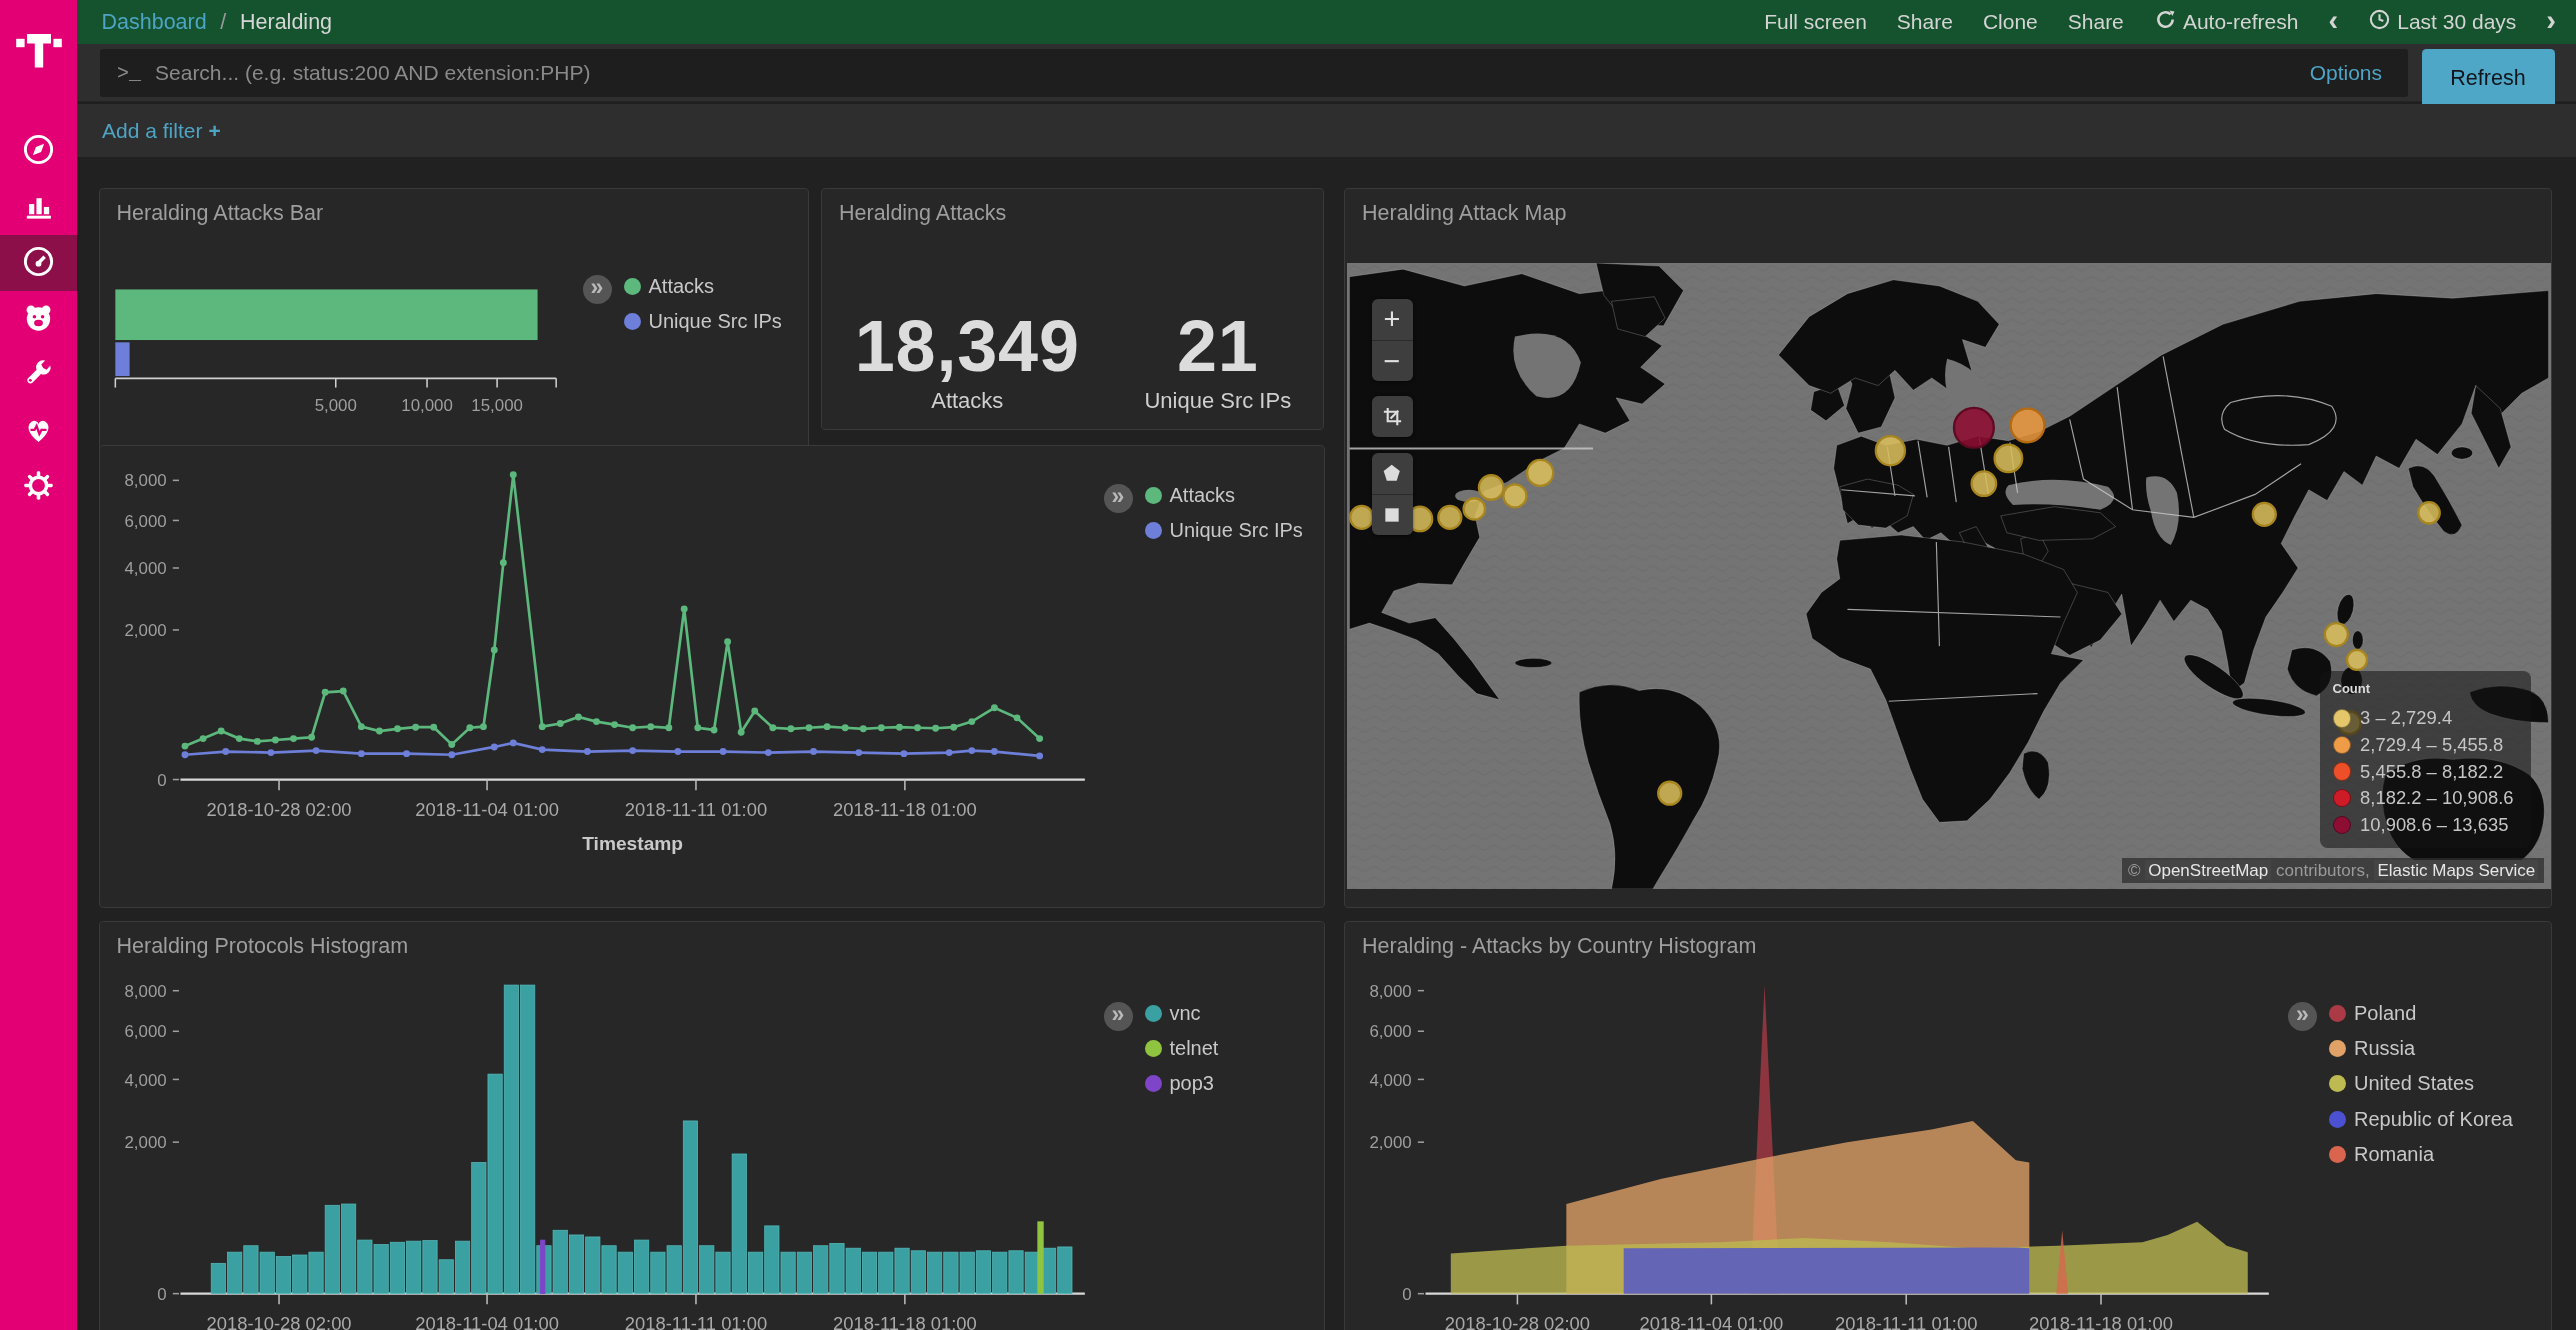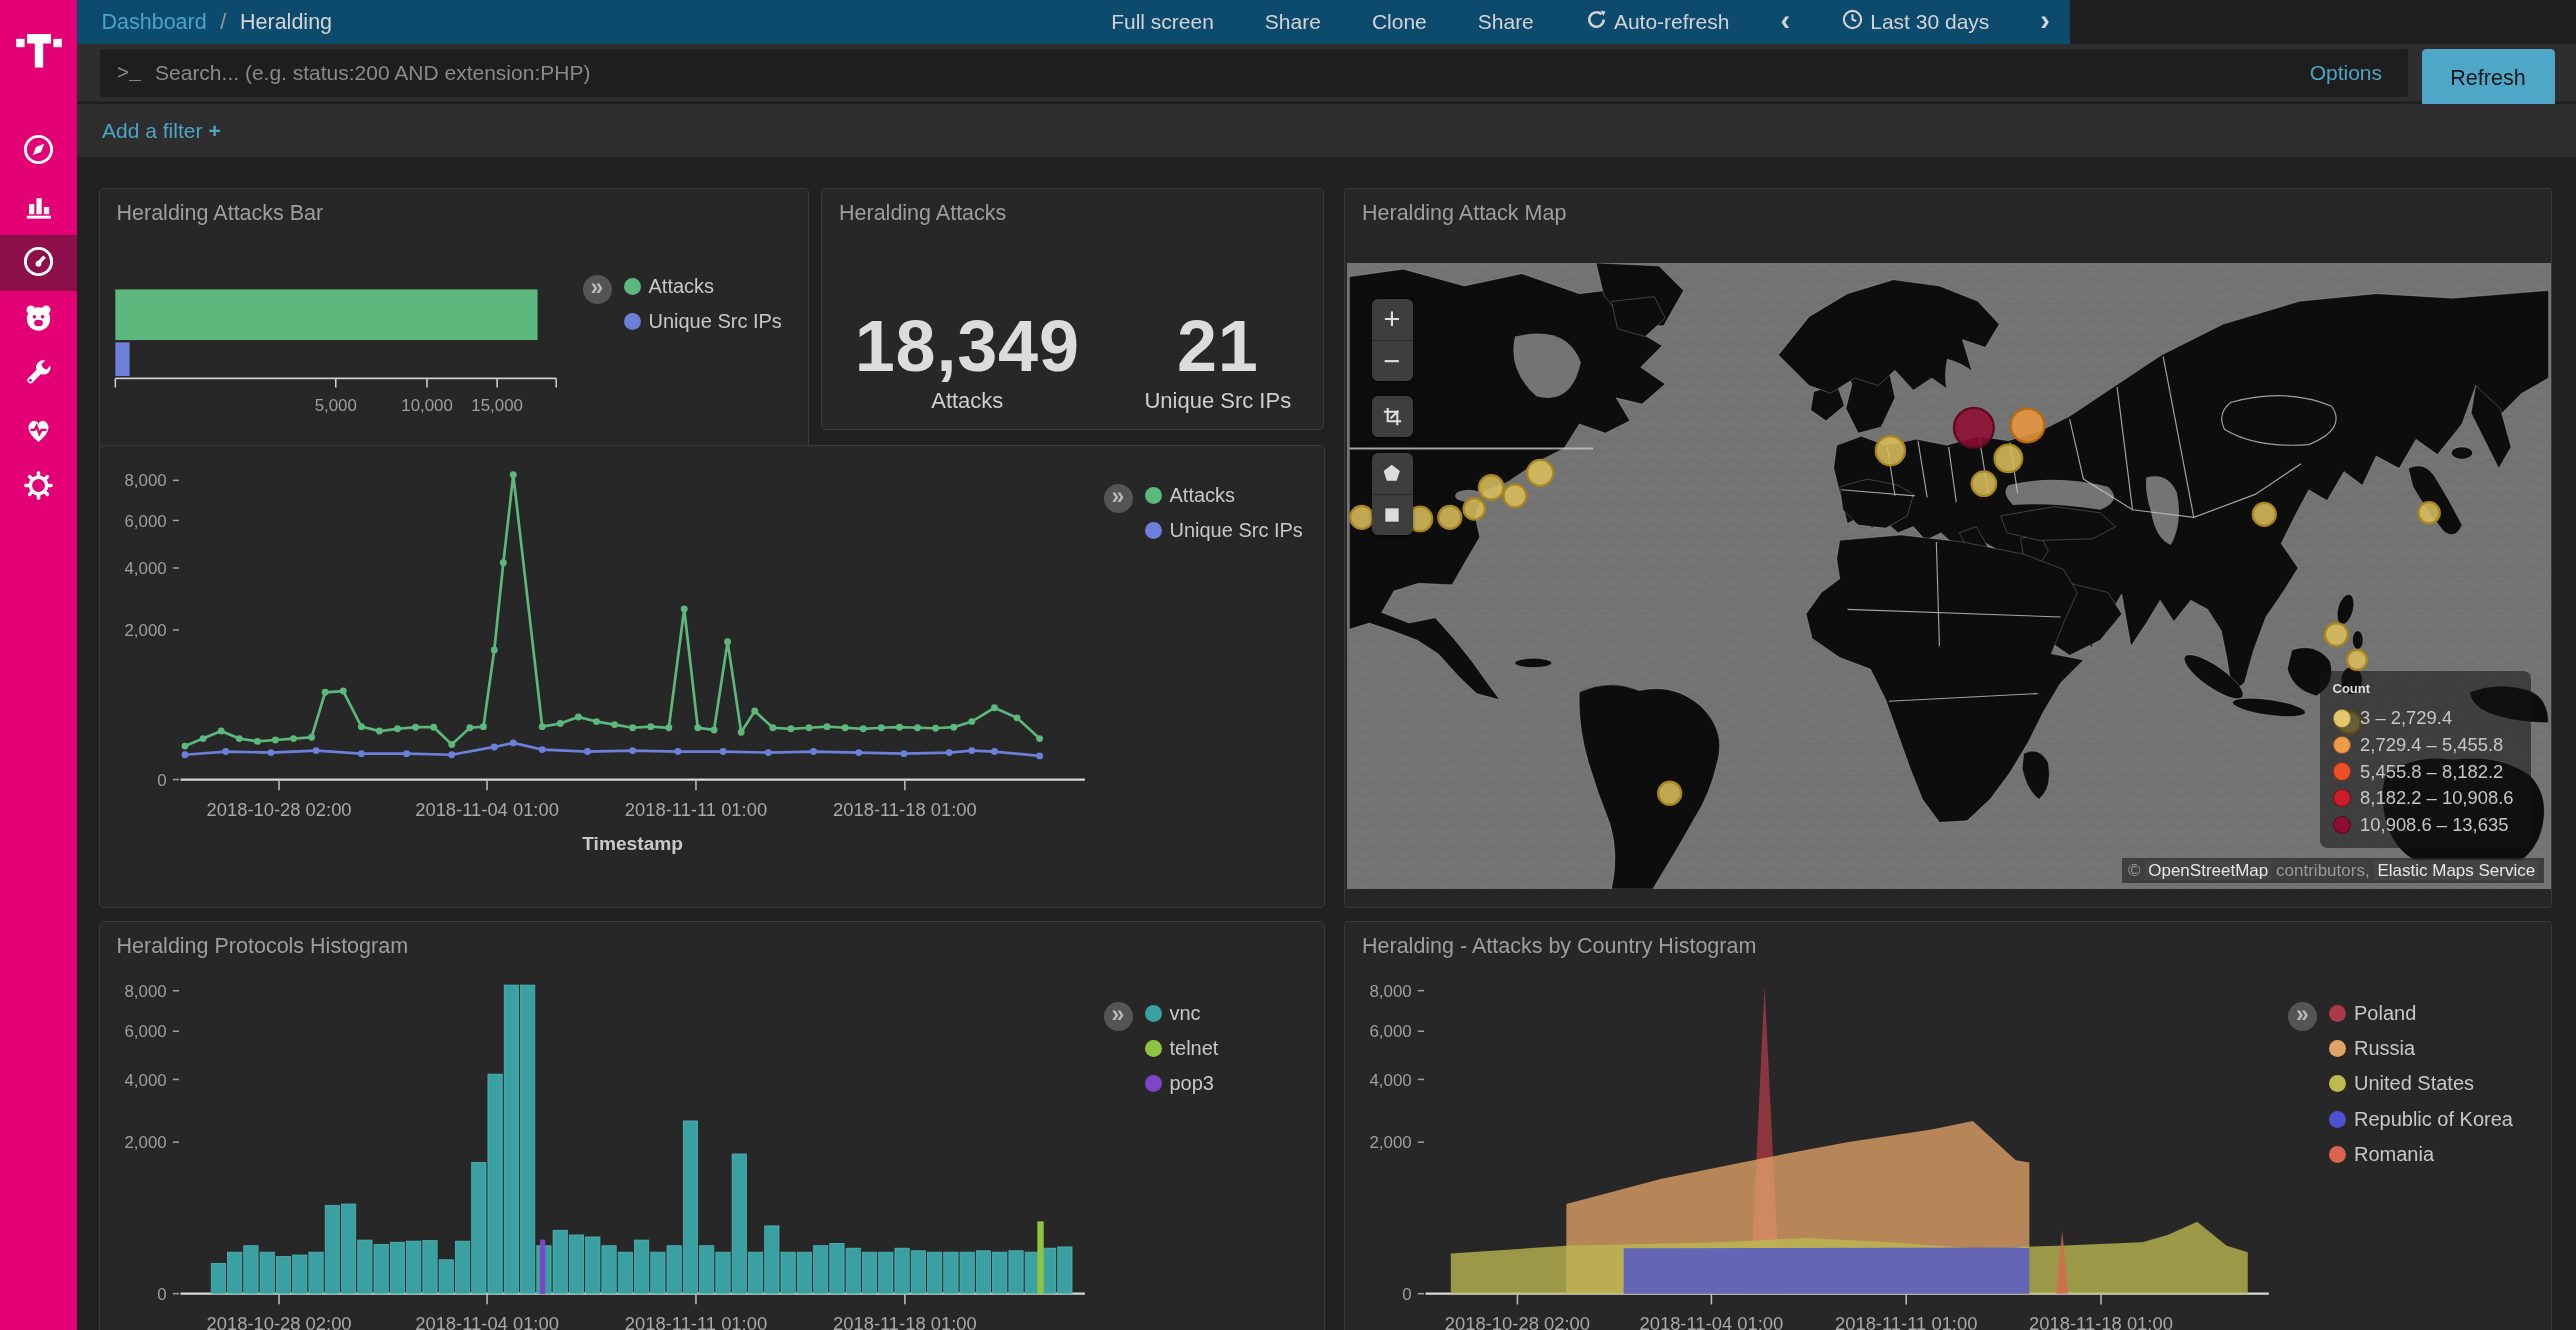--- a/index.html
+++ b/index.html
@@ -6,26 +6,26 @@
   html,body { width:2576px; height:1331px; background:#1f1f1f; overflow:hidden;
     font-family:"Liberation Sans", sans-serif; }
 
   
   #sidebar { position:absolute; left:0; top:0; width:77px; height:1331px; background:#e20074; z-index:20; }
   #sidebar .logo { width:77px; height:92px; display:flex; align-items:center; justify-content:center; cursor:pointer; }
   .side-item { width:77px; height:56px; display:flex; align-items:center; justify-content:center; cursor:pointer; }
   .side-item.active { background:#8d0f4a; }
 
   
-  #topnav { position:absolute; left:77px; top:0; width:1993px; height:44px; background:#0c4a6e; display:flex; align-items:center; }
+  #topnav { position:absolute; left:77px; top:0; width:2499px; height:44px; background:#14532d; display:flex; align-items:center; }
   #breadcrumb { margin-left:24.5px; font-size:21.5px; color:#c9c9c9; }
   #breadcrumb .link { color:#4da4c4; cursor:pointer; }
   #breadcrumb .sep { color:#9a9a9a; padding:0 7.7px; }
   #breadcrumb .cur { color:#d6d6d6; }
-  #nav-right { margin-left:auto; display:flex; align-items:center; gap:51px; padding-right:20px; font-size:21px; color:#d4d4d4; }
+  #nav-right { margin-left:auto; display:flex; align-items:center; gap:30px; padding-right:20px; font-size:21px; color:#d4d4d4; }
   #nav-right .nav-item { cursor:pointer; display:flex; align-items:center; gap:6.1px; }
   .chev { font-size:29px; font-weight:bold; line-height:1; position:relative; top:-1.5px; }
 
   
   #searchrow { position:absolute; left:77px; top:44px; width:2499px; height:58px; background:#2e2e2e; border-bottom:1.5px solid #242424; }
   #search-box { position:absolute; left:23px; top:5.4px; width:2308px; height:48px; background:#1e1e1e; border-radius:3.1px; display:flex; align-items:center; }
   #search-box .prompt { font-family:"Liberation Mono", monospace; color:#8c8c8c; font-size:20px; padding:0 14px 0 17px; }
   #search-box input { flex:1; background:transparent; border:none; outline:none; color:#d0d0d0; font-size:21px; font-family:"Liberation Sans",sans-serif; }
   #search-box input::placeholder { color:#8a8a8a; }
   #search-options { color:#4da4c4; font-size:21px; padding-right:26px; cursor:pointer; }

